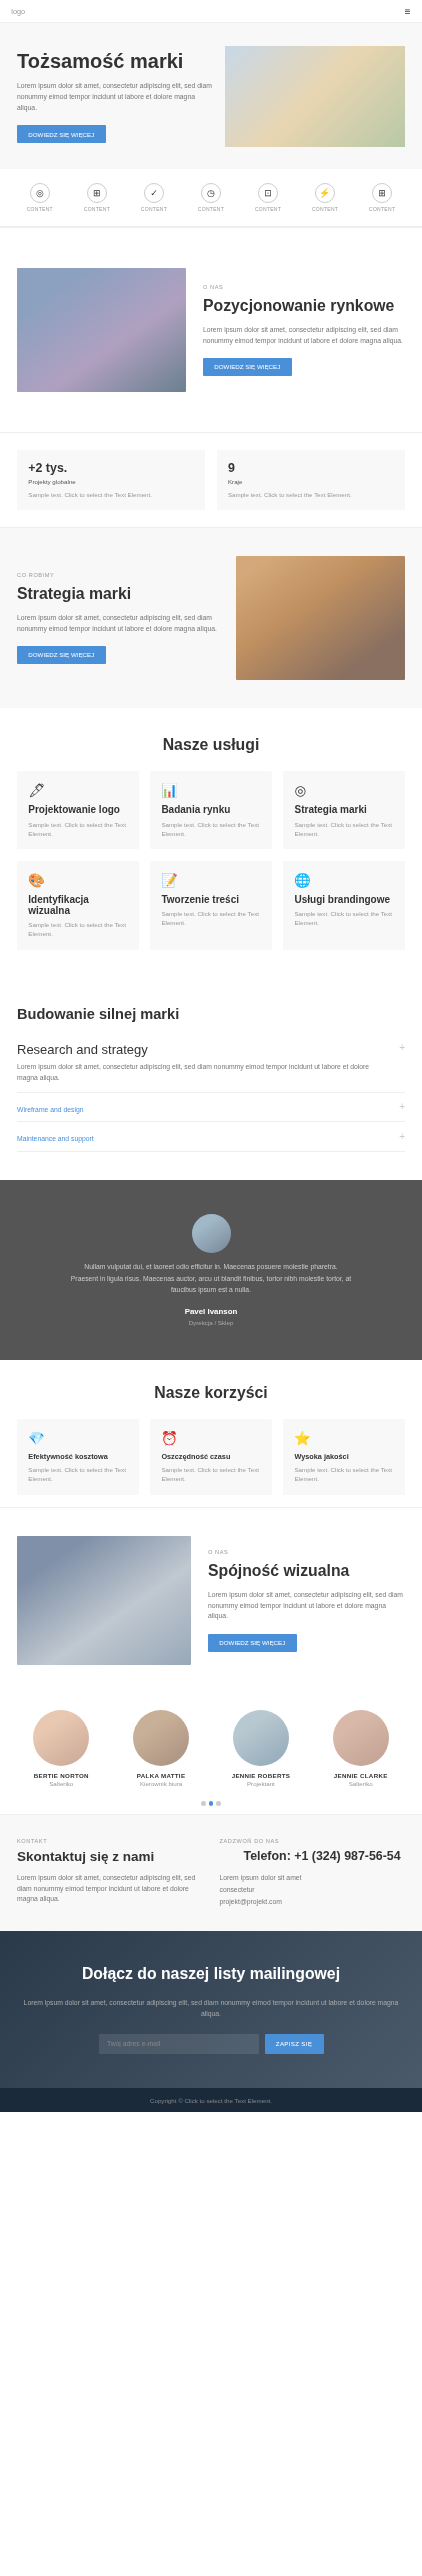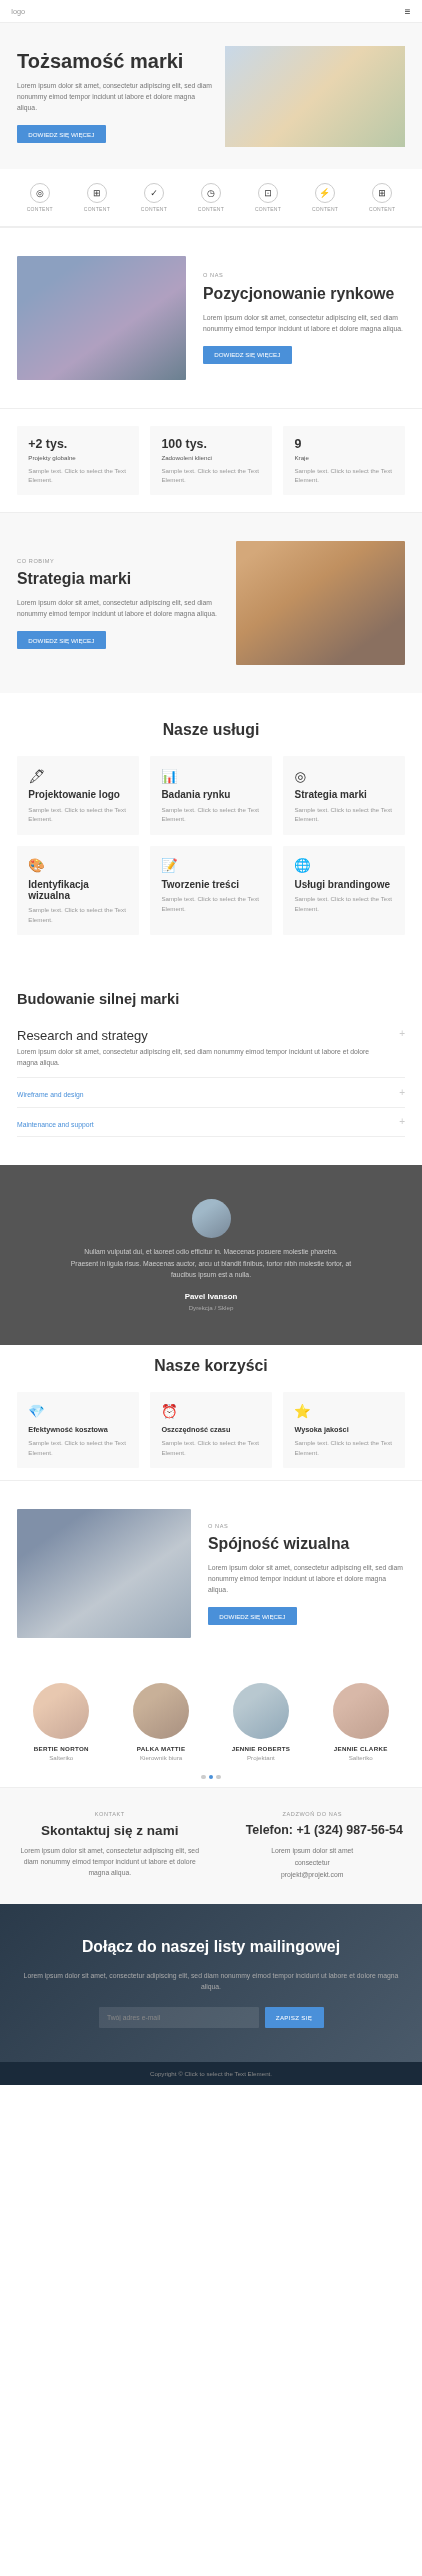--- a/index.html
+++ b/index.html
@@ -42,21 +42,21 @@
     }
     .icon-item { display: flex; flex-direction: column; align-items: center; gap: 2.8px; }
     .icon-circle {
       width: 20px; height: 20px; border-radius: 50%; border: 0.6px solid #ccc;
       display: flex; align-items: center; justify-content: center; font-size: 9px;
     }
     .icon-label { font-size: 5px; color: #999; text-transform: uppercase; letter-spacing: 0.3px; }
 
     
     .about-section {
-      display: flex; align-items: center; padding: 28px 17px; gap: 17px;
+      display: flex; align-items: center; padding: 40px 17px; gap: 17px;
     }
     .about-image {
       width: 169px; height: 124px; flex-shrink: 0;
       background: linear-gradient(135deg, #667eea 0%, #764ba2 100%);
       border-radius: 1.1px; overflow: hidden;
     }
     .about-img-inner {
       width: 100%; height: 100%;
       background: linear-gradient(145deg, #8ca0c0 20%, #b0a0c0 60%, #6a8090 100%);
     }
@@ -123,21 +123,21 @@
     }
     .avatar-inner {
       width: 100%; height: 100%;
       background: linear-gradient(145deg, #a0b8c8 30%, #788898 100%);
     }
     .testimonial-text { font-size: 6.8px; color: #ccc; line-height: 1.7; margin-bottom: 11.3px; max-width: 281px; margin-left: auto; margin-right: auto; }
     .testimonial-name { font-size: 7.9px; font-weight: bold; margin-bottom: 2.8px; }
     .testimonial-role { font-size: 6.2px; color: #aaa; }
 
     
-    .benefits-section { padding: 12px 17px; }
+    .benefits-section { padding: 12px 17px; margin-top: 12px; }
     .benefits-grid { display: grid; grid-template-columns: 1fr 1fr 1fr; gap: 11.3px; }
     .benefit-card { background: #f8f8f8; padding: 11.3px; border-radius: 1.1px; }
     .benefit-icon { font-size: 13.5px; margin-bottom: 5.6px; }
     .benefit-title { font-size: 7.3px; font-weight: bold; margin-bottom: 4.5px; }
     .benefit-text { font-size: 6.2px; color: #999; line-height: 1.5; }
 
     
     .visual-section {
       display: flex; align-items: center; padding: 28px 17px; gap: 17px;
     }
@@ -171,21 +171,21 @@
     .member-role { font-size: 6.2px; color: #999; }
 
     
     .pagination { text-align: center; padding: 8.4px; font-size: 6.8px; color: #999; }
     .pagination-dots { display: flex; justify-content: center; gap: 2.8px; }
     .dot { width: 4.5px; height: 4.5px; border-radius: 50%; background: #ccc; display: inline-block; }
     .dot.active { background: #4a90d9; }
 
     
     .contact-section {
-      display: flex; padding: 22.5px 17px; gap: 17px; background: #f8f8f8; text-align: center;
+      display: flex; padding: 22.5px 17px; gap: 17px; background: #f8f8f8;
     }
     .contact-col { flex: 1; }
     .contact-label { font-size: 5.6px; color: #999; text-transform: uppercase; letter-spacing: 0.6px; margin-bottom: 5.6px; }
     .contact-title { font-size: 13.5px; font-weight: bold; margin-bottom: 8.4px; }
     .contact-text { font-size: 6.8px; color: #777; line-height: 1.6; }
     .phone-label { font-size: 5.6px; color: #999; text-transform: uppercase; letter-spacing: 0.6px; margin-bottom: 5.6px; }
     .phone-number { font-size: 12.4px; font-weight: bold; margin-bottom: 8.4px; color: #333; margin-left: 24px; }
     .contact-info { font-size: 6.8px; color: #777; line-height: 1.8; }
 
     
@@ -287,25 +287,20 @@
     <button class="btn-primary">DOWIEDZ SIĘ WIĘCEJ</button>
   </div>
 </section>
 
 <hr class="section-divider">
 
 <div class="stats-section">
   <div class="stat-card">
     <div class="stat-number">+2 tys.</div>
     <div class="stat-label">Projekty globalne</div>
-    <div class="stat-text">Sample text. Click to select the Text Element.</div>
-  </div>
-  <div class="stat-card">
-    <div class="stat-number">100 tys.</div>
-    <div class="stat-label">Zadowoleni klienci</div>
     <div class="stat-text">Sample text. Click to select the Text Element.</div>
   </div>
   <div class="stat-card">
     <div class="stat-number">9</div>
     <div class="stat-label">Kraje</div>
     <div class="stat-text">Sample text. Click to select the Text Element.</div>
   </div>
 </div>
 
 <hr class="section-divider">

